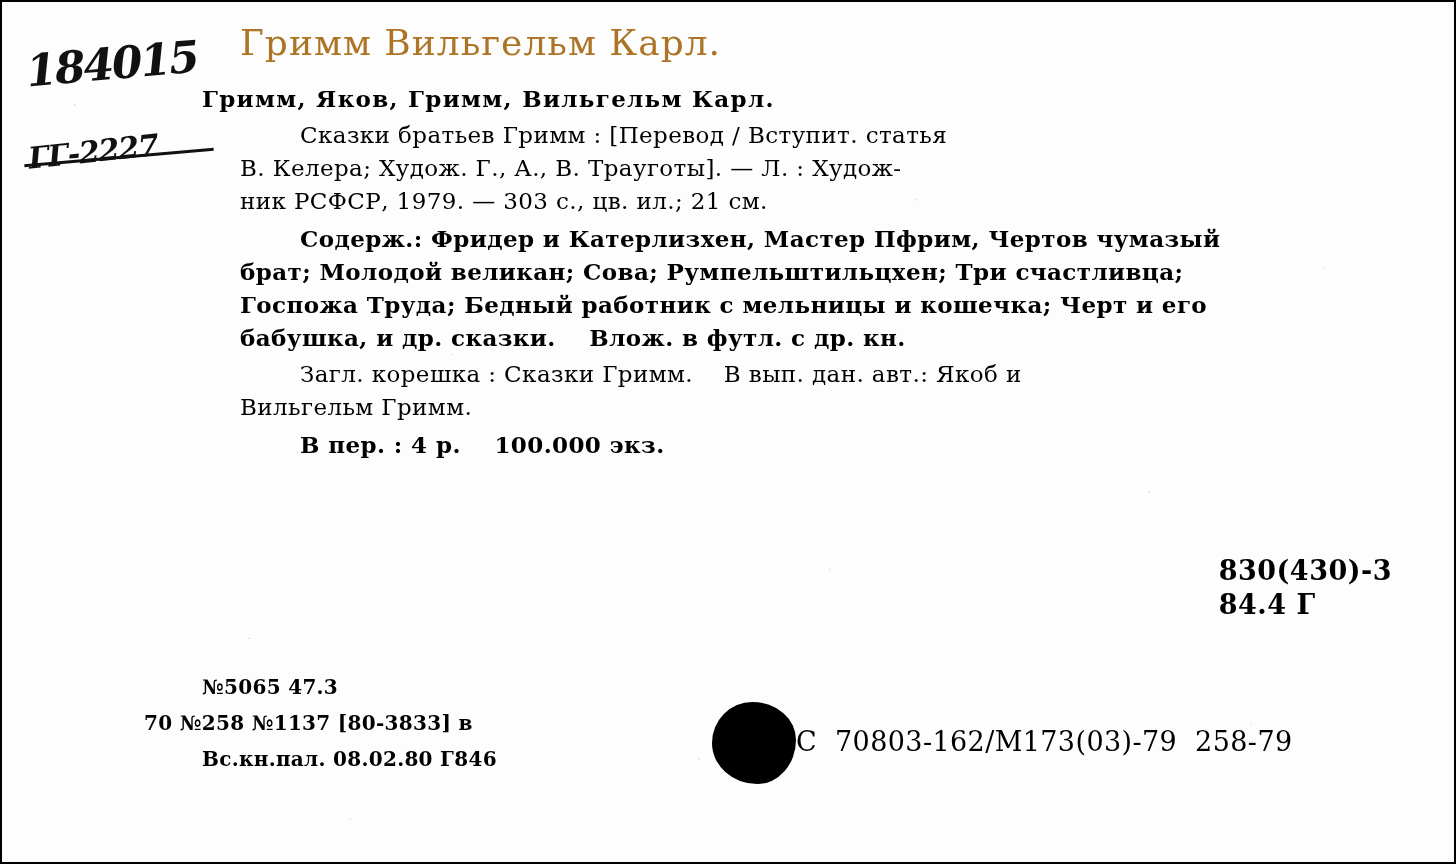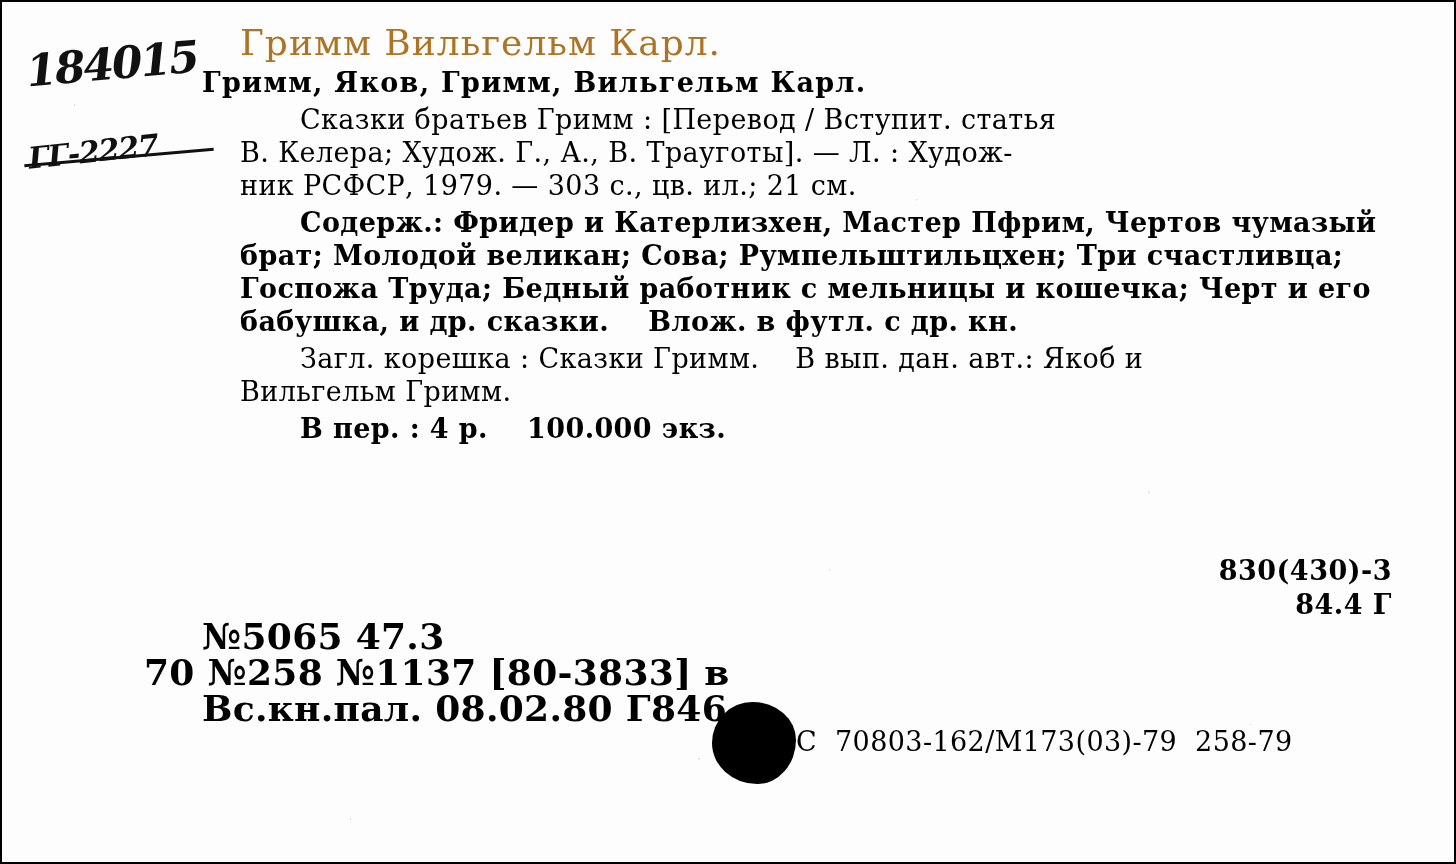--- a/index.html
+++ b/index.html
@@ -82,55 +82,55 @@
     color: #a16207;
     opacity: .88;
     white-space: nowrap;
     font-family: "DejaVu Serif", serif;
   }
 
   
   .body-text {
     position: absolute;
     left: 200px;
-    top: 64px;
+    top: 80px;
     width: 1200px;
     font-family: "DejaVu Serif", serif;
-    font-size: 27px;
+    font-size: 23px;
     line-height: 33px;
     letter-spacing: 0.4px;
   }
   .blk { margin-bottom: 0; }
   .ln { white-space: pre-wrap; }
   .ln.indent { text-indent: 60px; }
   .bold { font-weight: 700; }
   .spaced { letter-spacing: 1.3px; }
 
   .group { margin-top: 4px; margin-left: 38px; }
 
   
   .classmarks {
     position: absolute;
     right: 62px;
     top: 552px;
-    text-align: right;
+    text-align: left;
     font-family: "DejaVu Serif", serif;
     font-size: 27px;
     line-height: 34px;
     font-weight: 700;
     letter-spacing: 0.5px;
   }
 
   
   .footer {
     position: absolute;
     left: 200px;
-    top: 616px;
-    font-family: "DejaVu Serif", serif;
-    font-size: 36px;
+    top: 667px;
+    font-family: "DejaVu Serif", serif;
+    font-size: 20px;
     line-height: 36px;
     font-weight: 700;
     letter-spacing: 0.3px;
   }
   .footer .row { white-space: pre; }
   .footer .row.shift { margin-left: -58px; }
 
   .blot {
     position: absolute;
     left: 710px;

